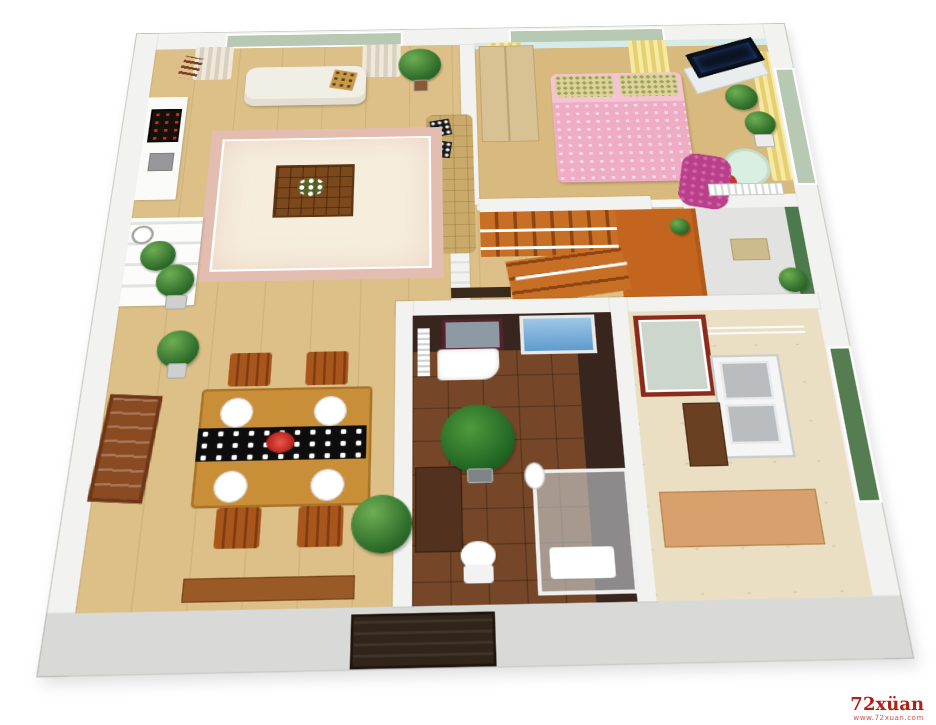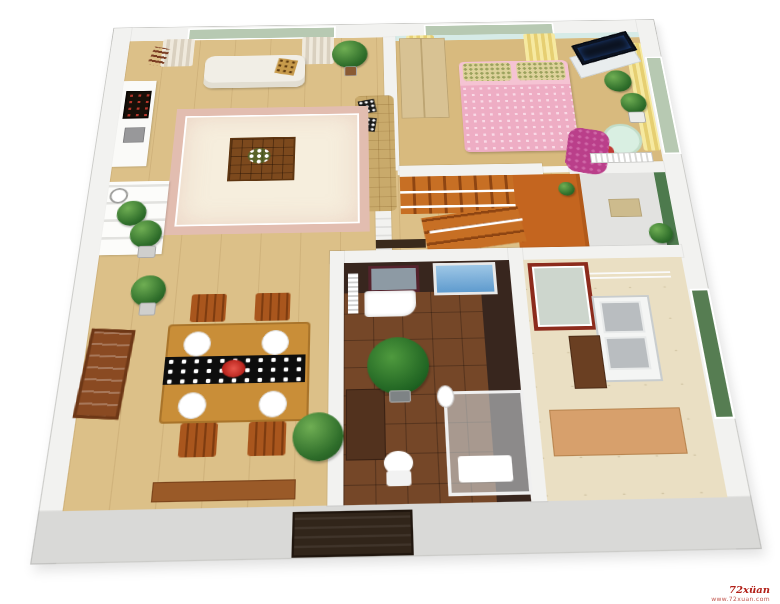--- a/index.html
+++ b/index.html
@@ -15,21 +15,21 @@
   .glass{position:absolute;background:#b7c9b2;border:2px solid #ffffff;}
   .wood{background:#dcc088;background-image:repeating-linear-gradient(90deg,rgba(120,80,30,.12) 0 1px,transparent 1px 40px);}
   .plant{position:absolute;border-radius:50%;
          background:radial-gradient(circle at 35% 30%,#6fae53,#2e6d2a 65%,#1c4c1b);
          box-shadow:1px 2px 2px rgba(0,0,0,.25);}
   .pot{position:absolute;background:#cfcfcd;border:1px solid #aaa;border-radius:2px;}
   .curtain-beige{position:absolute;background:repeating-linear-gradient(90deg,#efe9dc 0 4px,#d9d0bf 4px 8px);border-radius:3px;}
   .curtain-yellow{position:absolute;background:repeating-linear-gradient(90deg,#f6e9a0 0 4px,#e6cf72 4px 8px);border-radius:3px;}
   .dotsBW{background-color:#181818;background-image:radial-gradient(circle,#fff 1.4px,transparent 1.9px);background-size:6px 6px;}
   .watermark{position:absolute;right:10px;bottom:2px;text-align:right;line-height:1;}
-  .wm-brand{color:#b22018;font-style:italic;font-weight:bold;font-size:10px;
+  .wm-brand{color:#b22018;font-weight:bold;font-size:15px;
             font-family:"DejaVu Serif",serif;letter-spacing:0;}
   .wm-site{color:#c2564e;font-size:6px;margin-top:1px;letter-spacing:.4px;}
 </style>
 </head>
 <body>
 
 <div id="stage">
   <div id="scene">
     <div id="plan">
 

